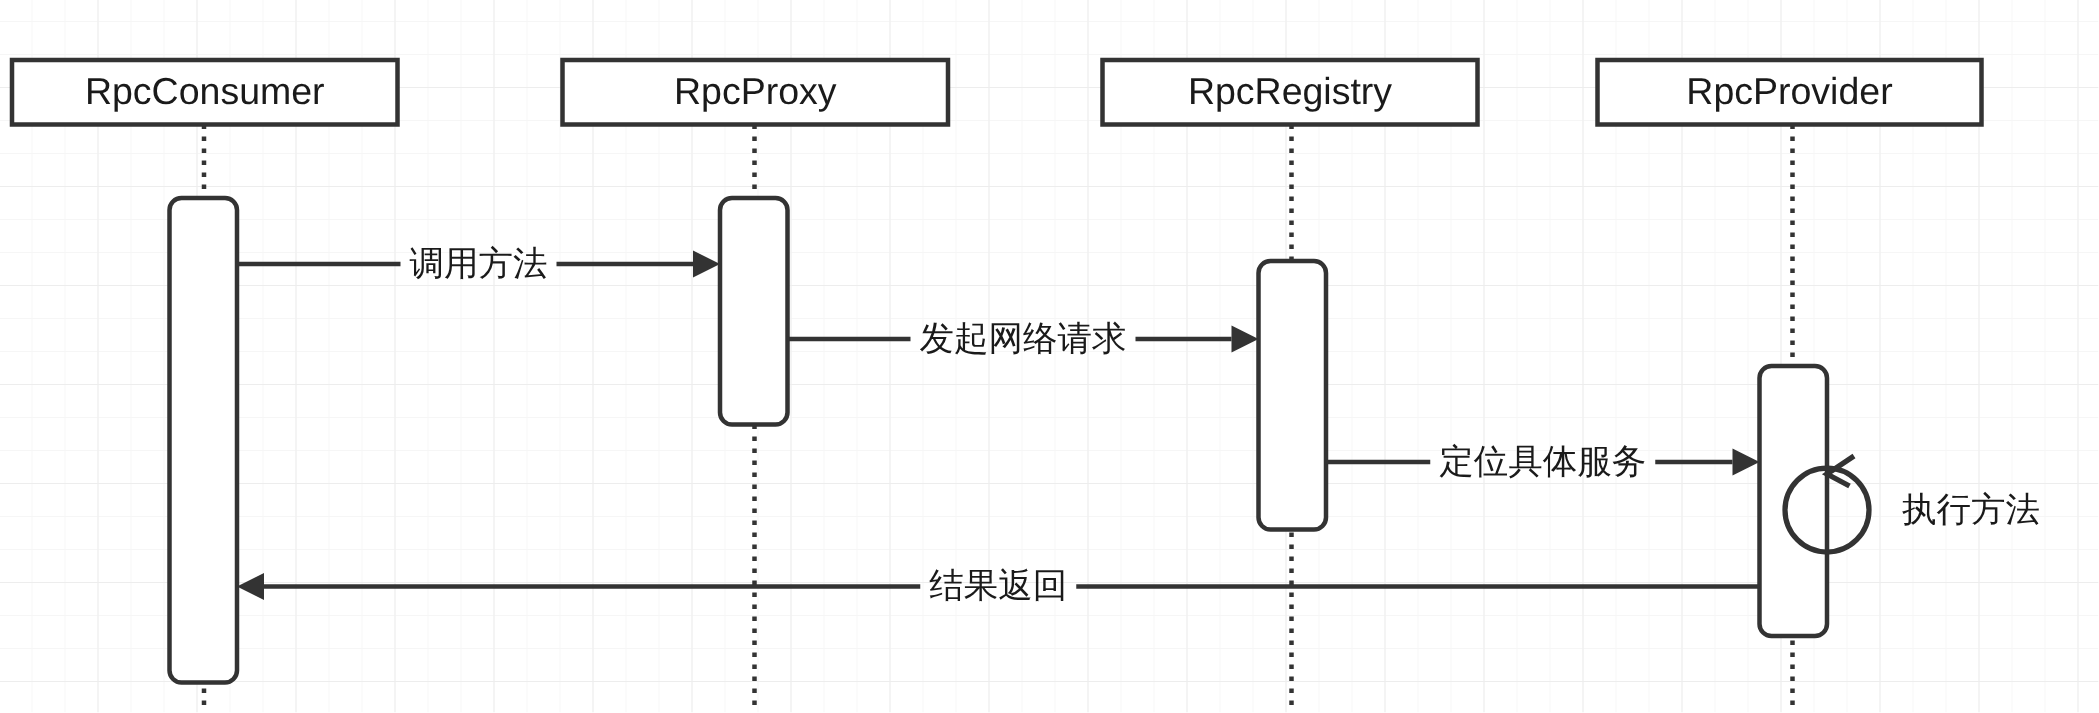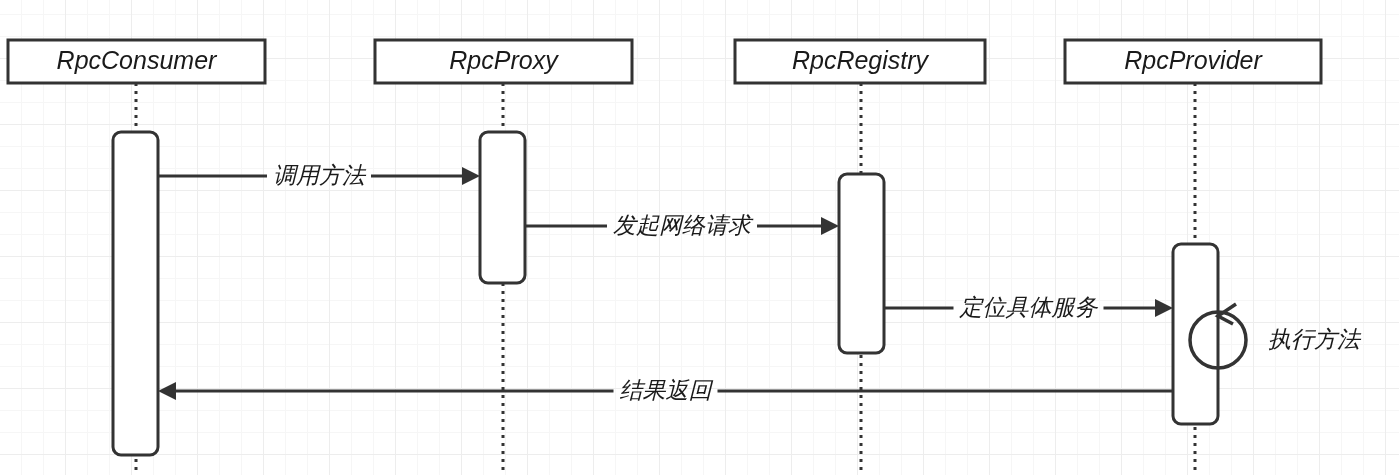--- a/index.html
+++ b/index.html
@@ -18,21 +18,20 @@
       linear-gradient(to bottom, #ededed 1px, transparent 1px),
       linear-gradient(to right, #f6f6f6 1px, transparent 1px),
       linear-gradient(to bottom, #f6f6f6 1px, transparent 1px);
     background-size:
       66px 66px,
       66px 66px,
       22px 22px,
       22px 22px;
     background-position: -1px -8px, -1px -8px, -1px -8px, -1px -8px;
     font-family: "Liberation Sans", "DejaVu Sans", sans-serif;
-    font-style: italic;
   }
   #diagram-svg {
     position: absolute;
     left: 0;
     top: 0;
     width: 1399px;
     height: 475px;
   }
   .participant-box {
     fill: #ffffff;

